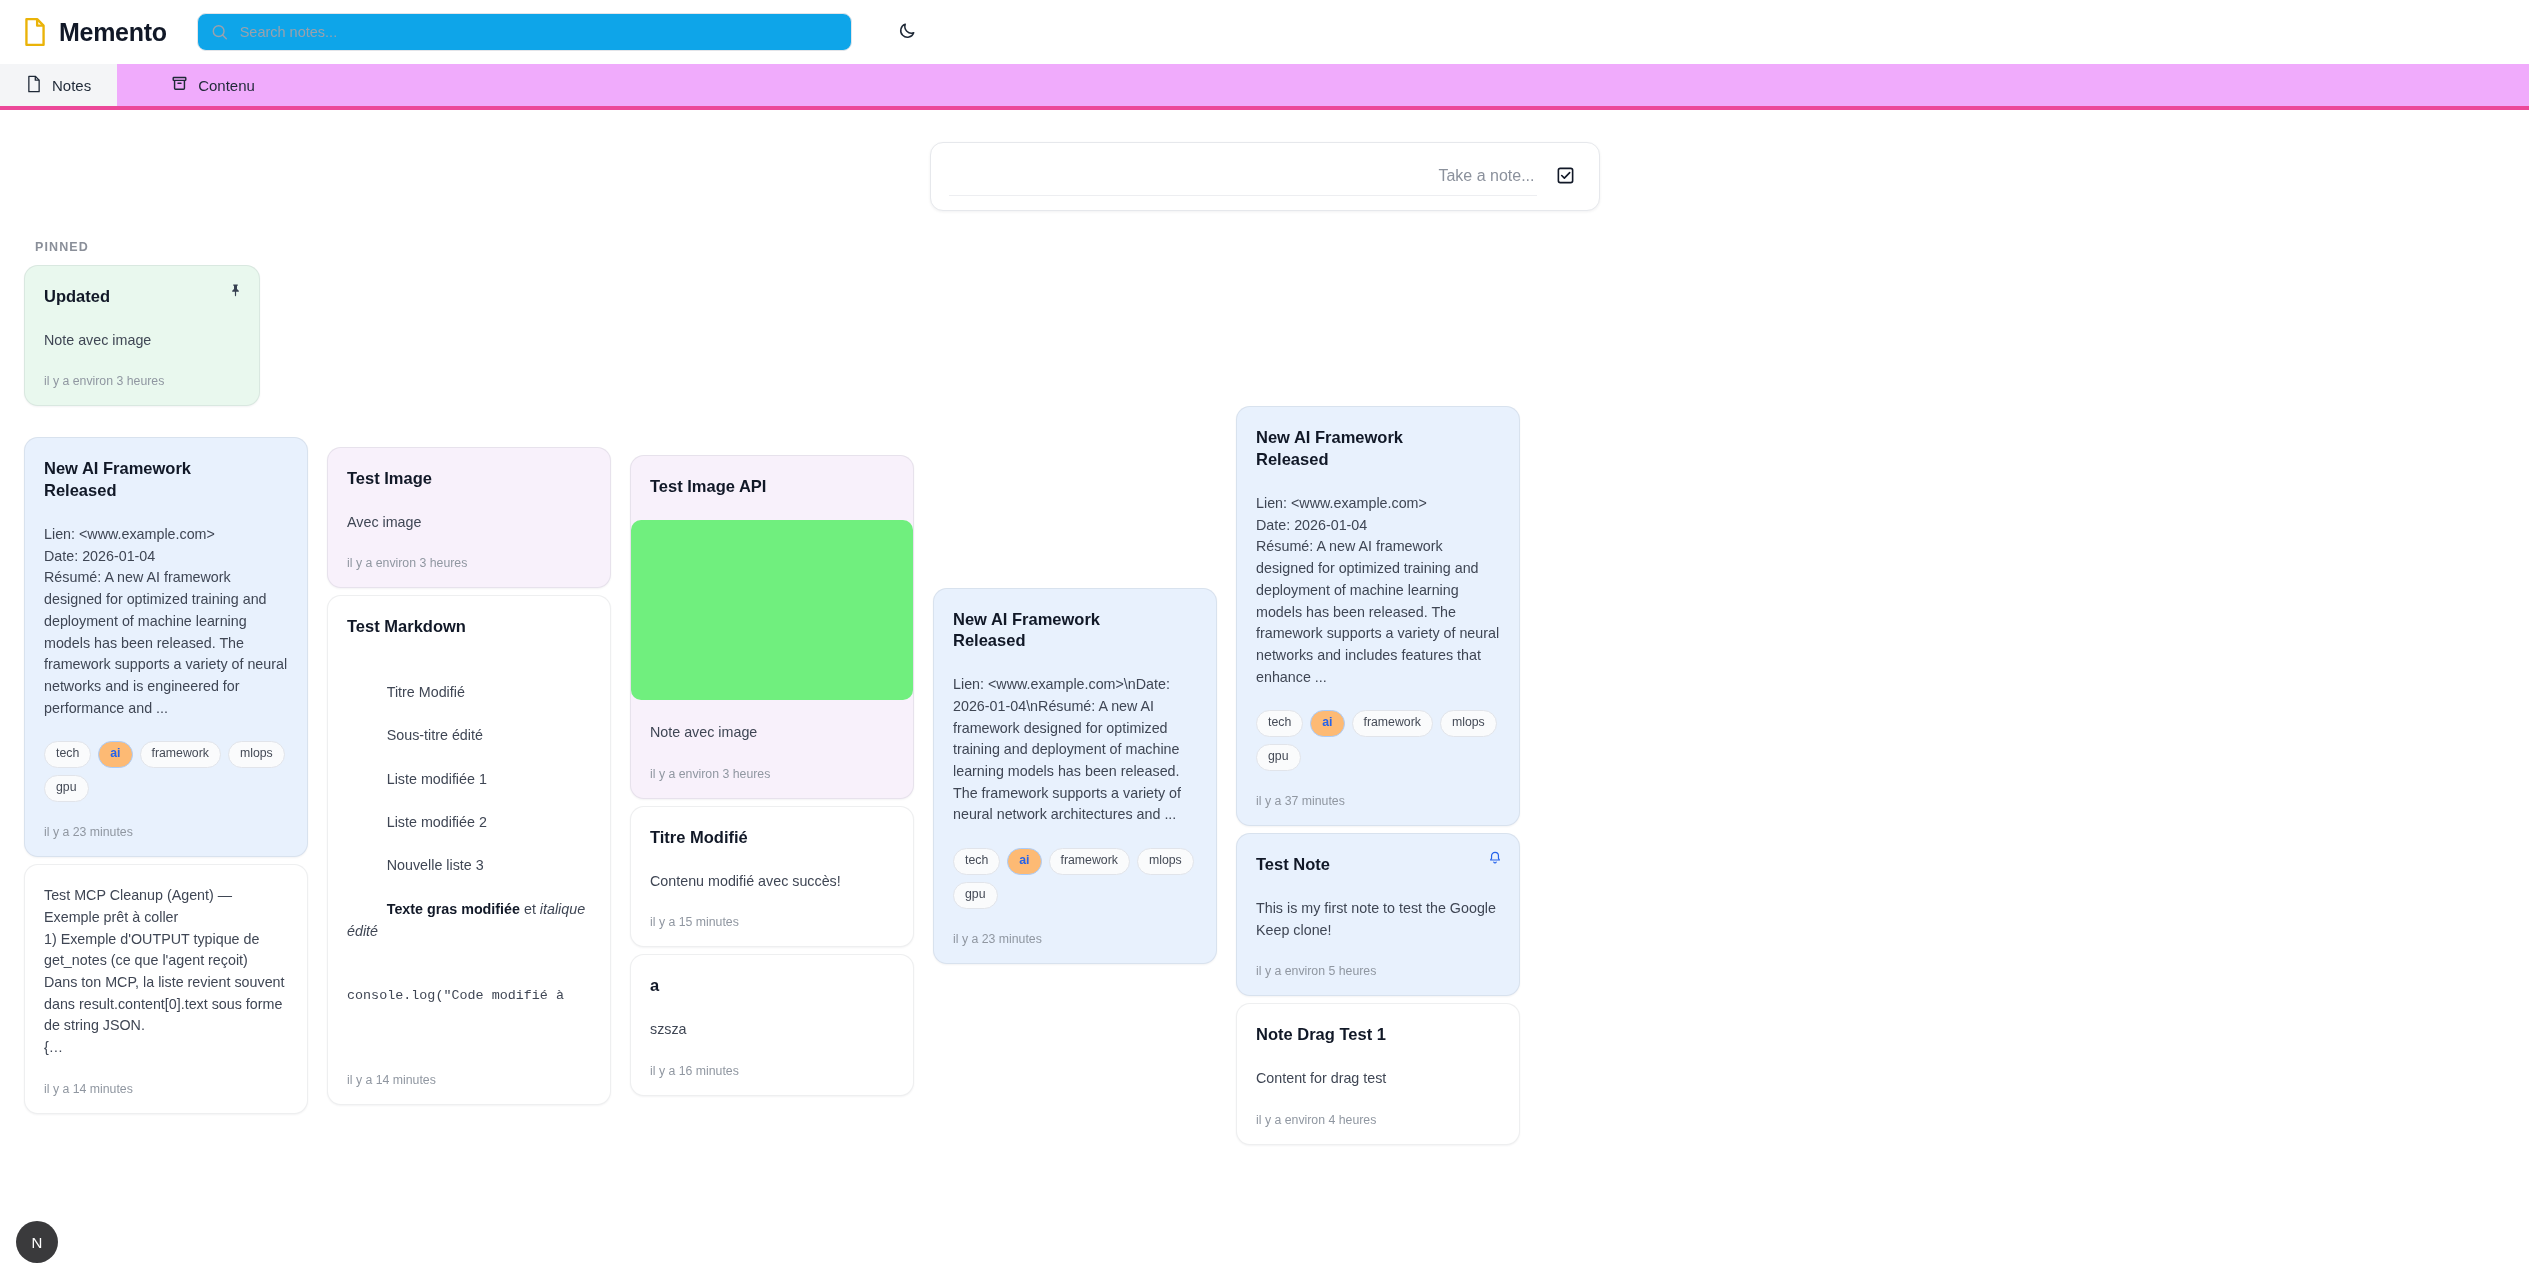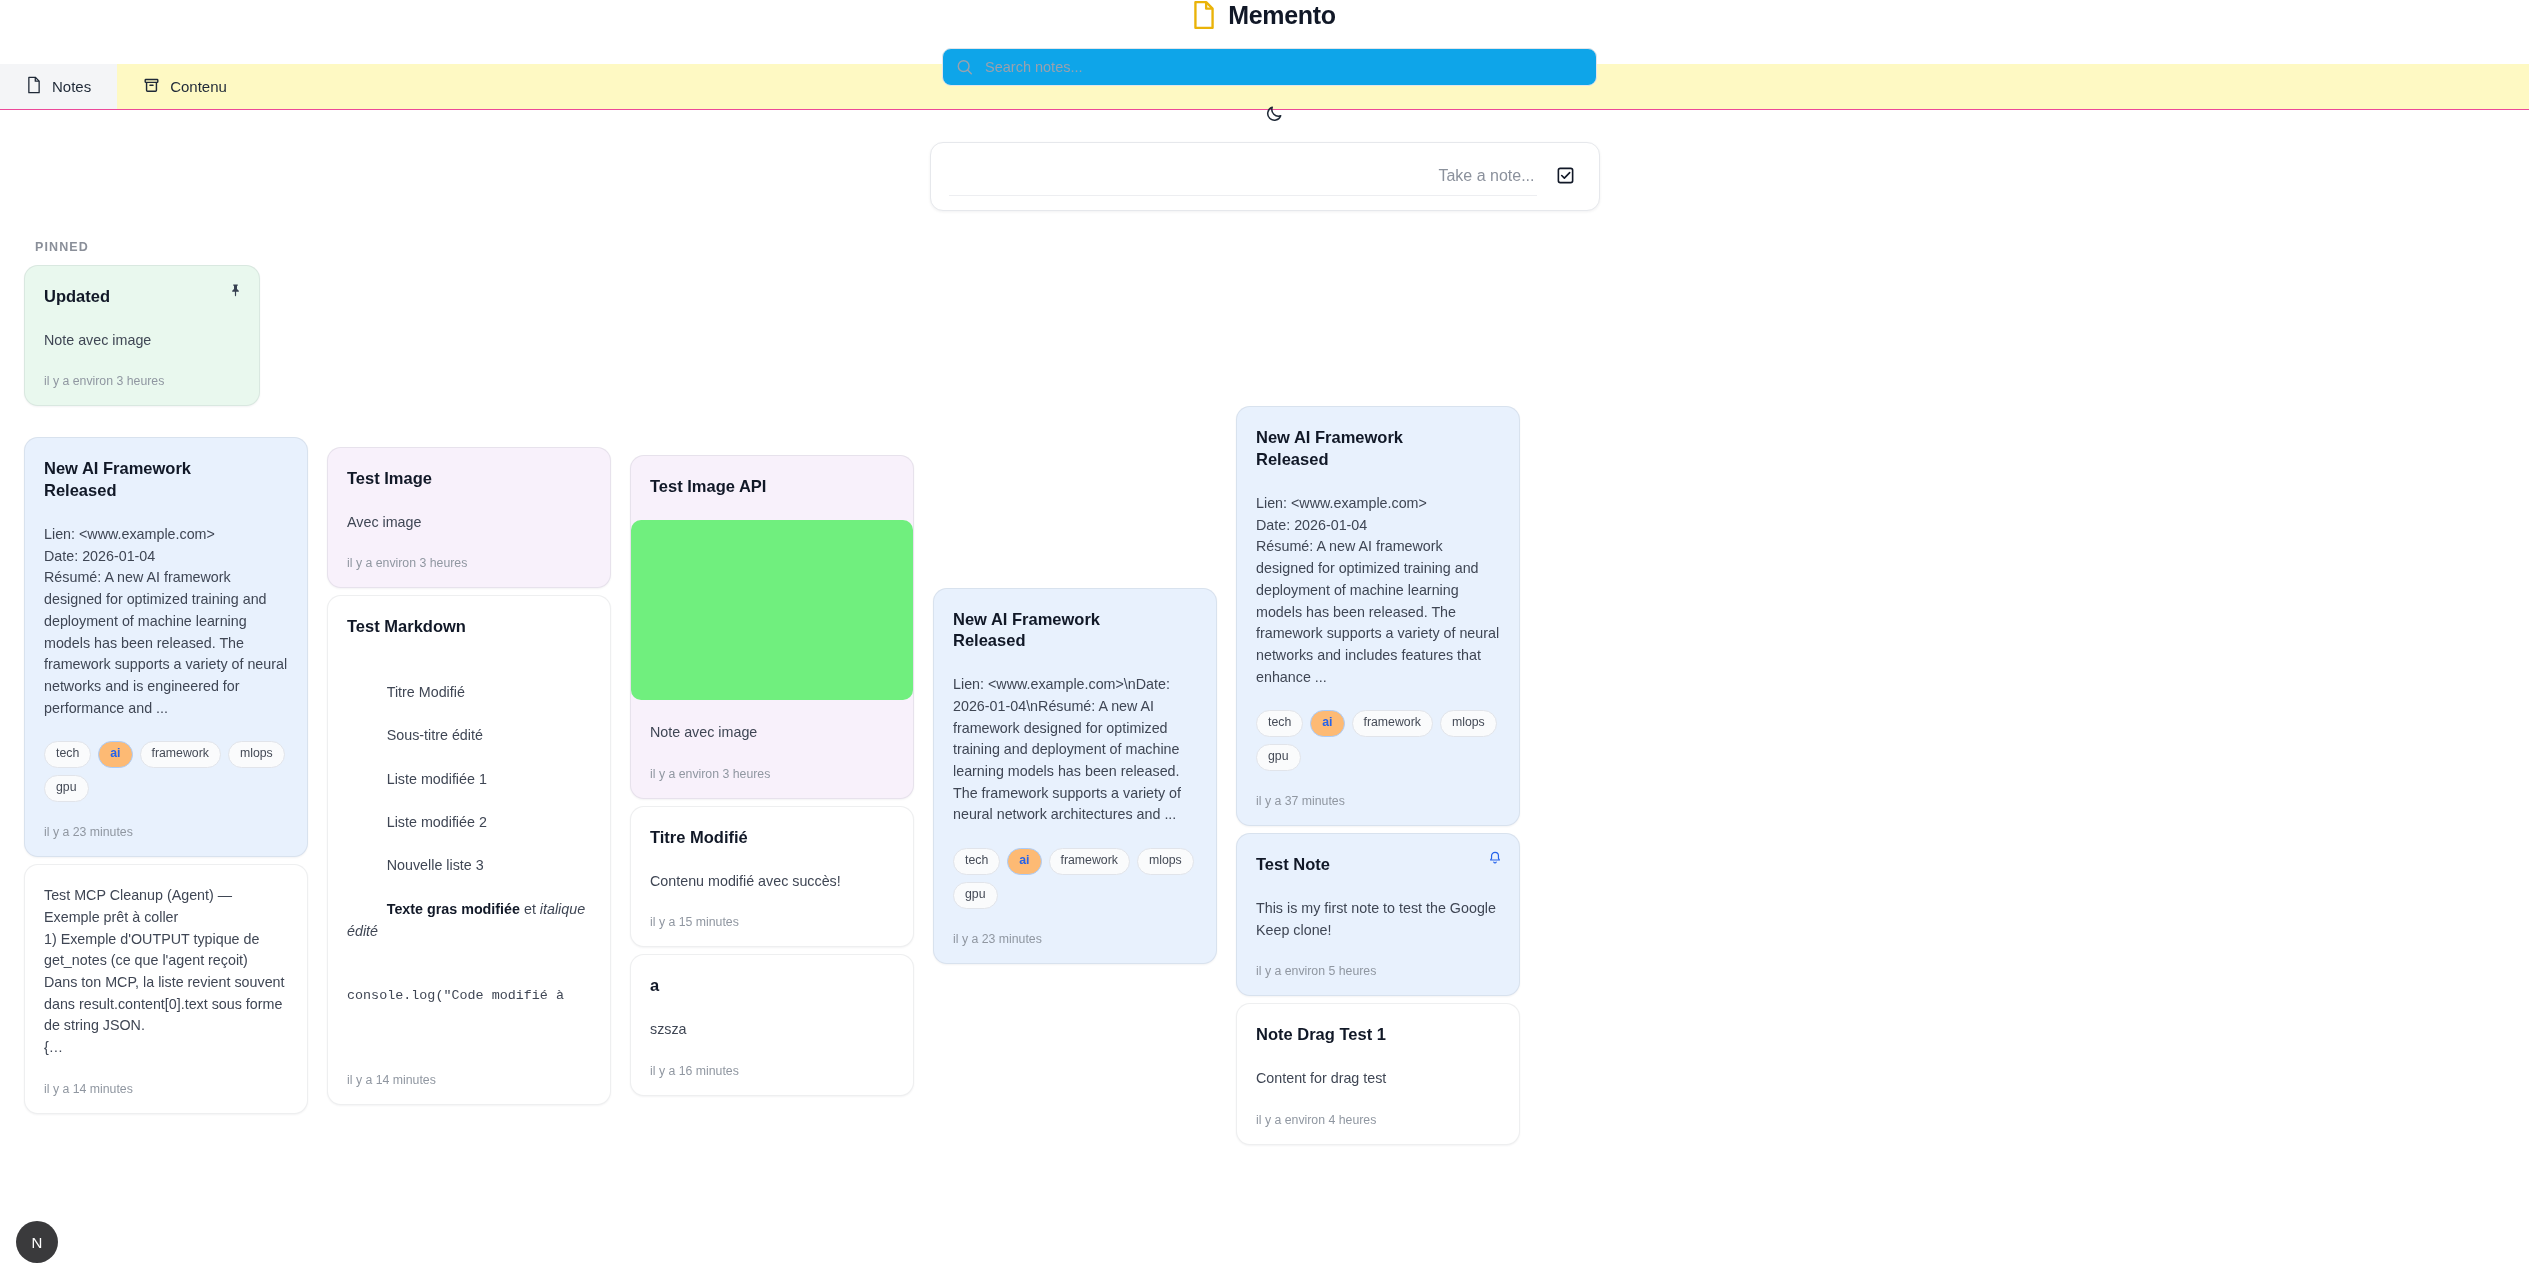--- a/index.html
+++ b/index.html
@@ -14,21 +14,20 @@
   }
 
   
   .topbar {
     height: 64px;
     display: flex;
     align-items: center;
     padding: 0 24px 0 22px;
     background: #ffffff;
     gap: 18px;
-    flex-direction: column;
   }
   .brand { display: flex; align-items: center; gap: 11px; flex: 0 0 auto; }
   .brand-icon { width: 26px; height: 30px; display: block; }
   .brand-name {
     font-size: 25px;
     font-weight: 700;
     letter-spacing: -0.3px;
     color: #111827;
   }
   .search-wrap {
@@ -61,22 +60,23 @@
     width: 32px; height: 32px;
     display: flex; align-items: center; justify-content: center;
     border: none; background: transparent; cursor: pointer;
     border-radius: 6px;
   }
 
   
   .tabs {
     display: flex;
     height: 46px;
-    border-bottom: 1px solid #ec4899;
-    background: #fef9c3;
+    border-bottom: 4px solid #ec4899;
+    background: #f0abfc;
+    gap: 28px;
   }
   .tab {
     display: flex; align-items: center; gap: 10px;
     padding: 0 26px;
     font-size: 15px;
     color: #1f2937;
     cursor: pointer;
     border: none;
     background: transparent;
     font-family: "Liberation Sans", sans-serif;

